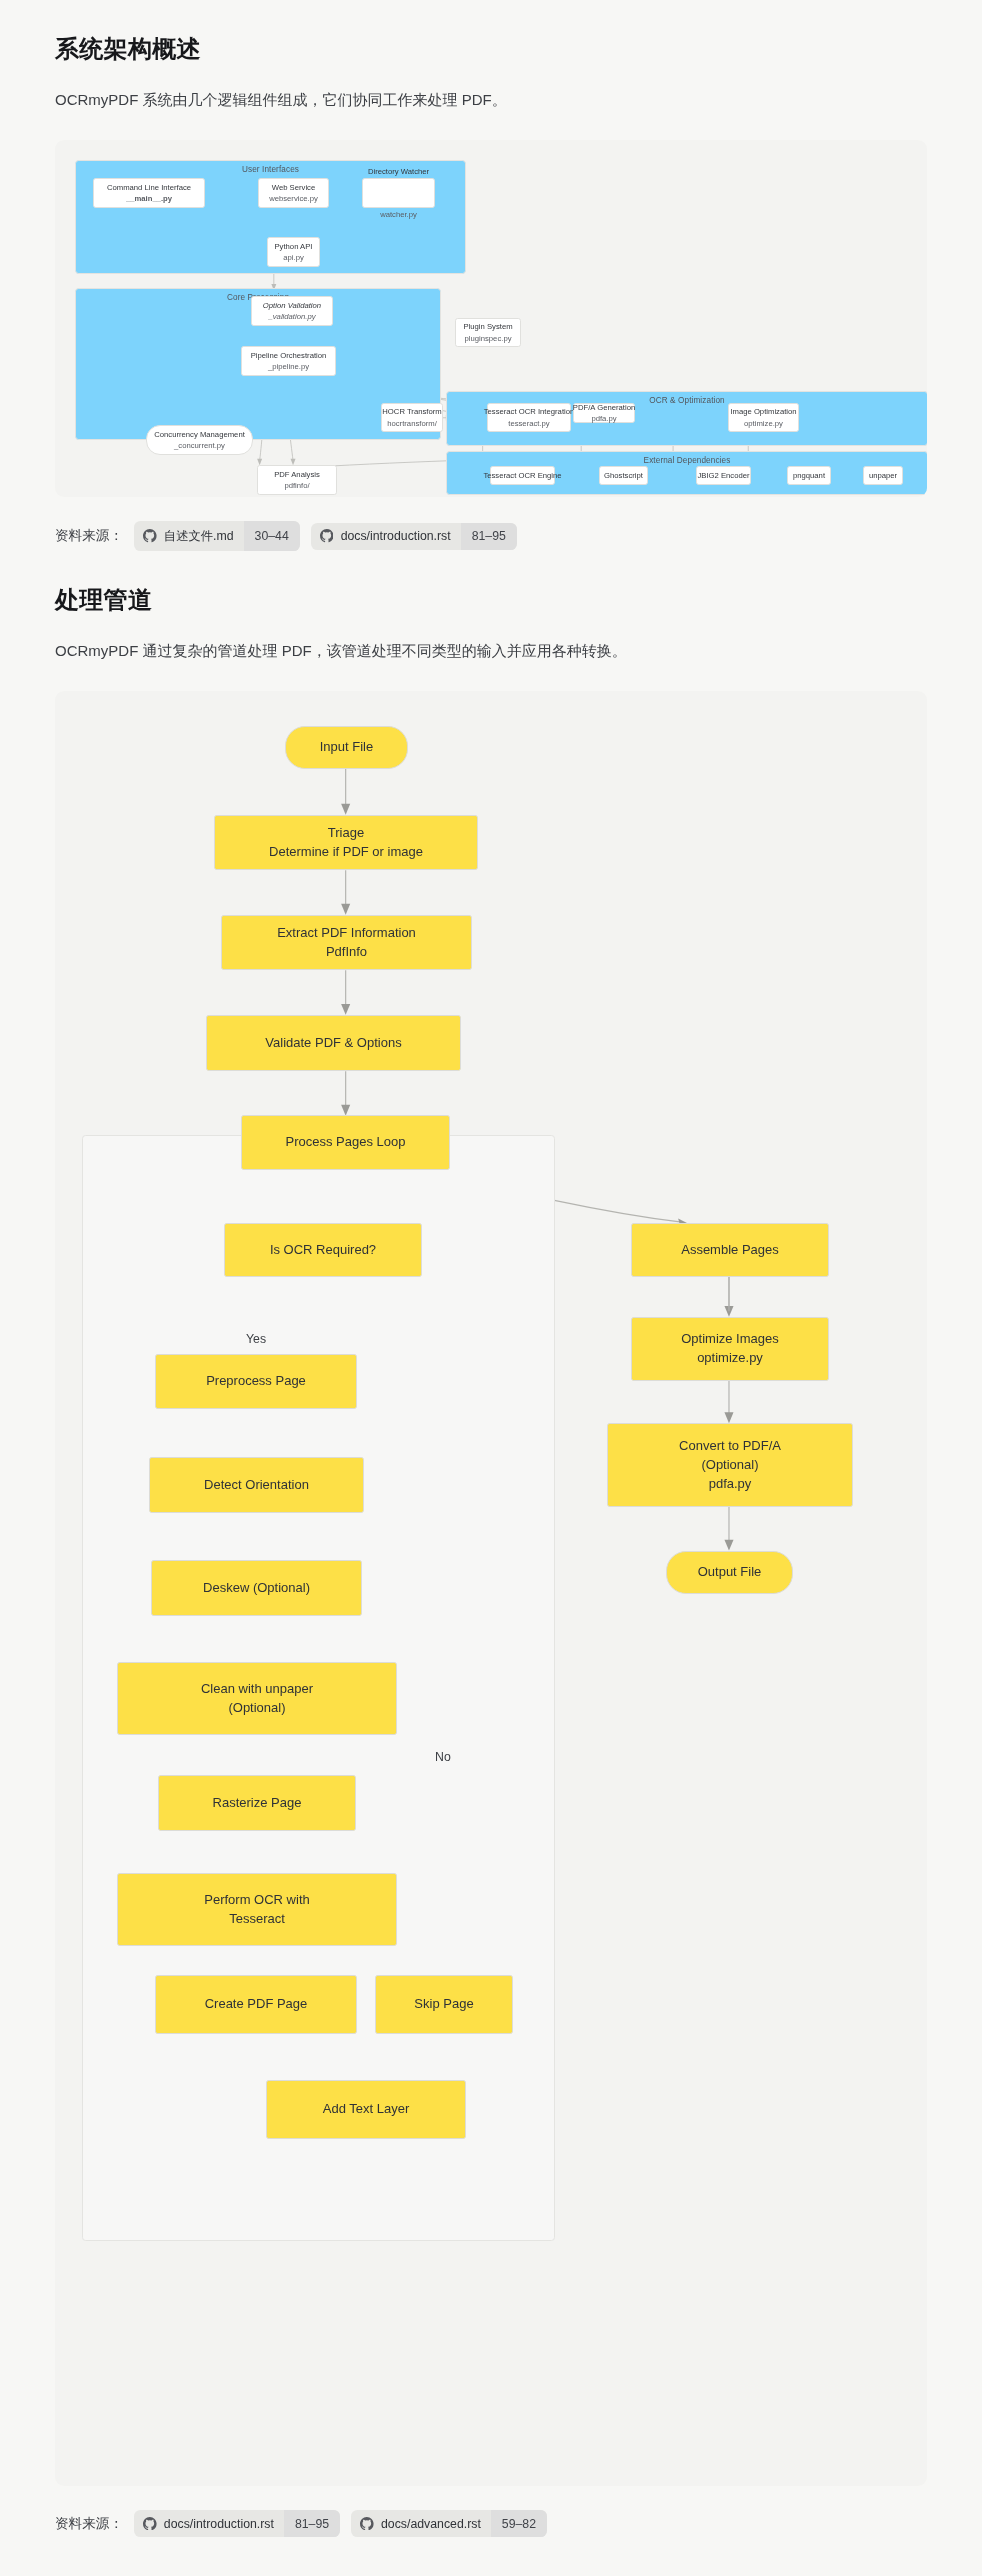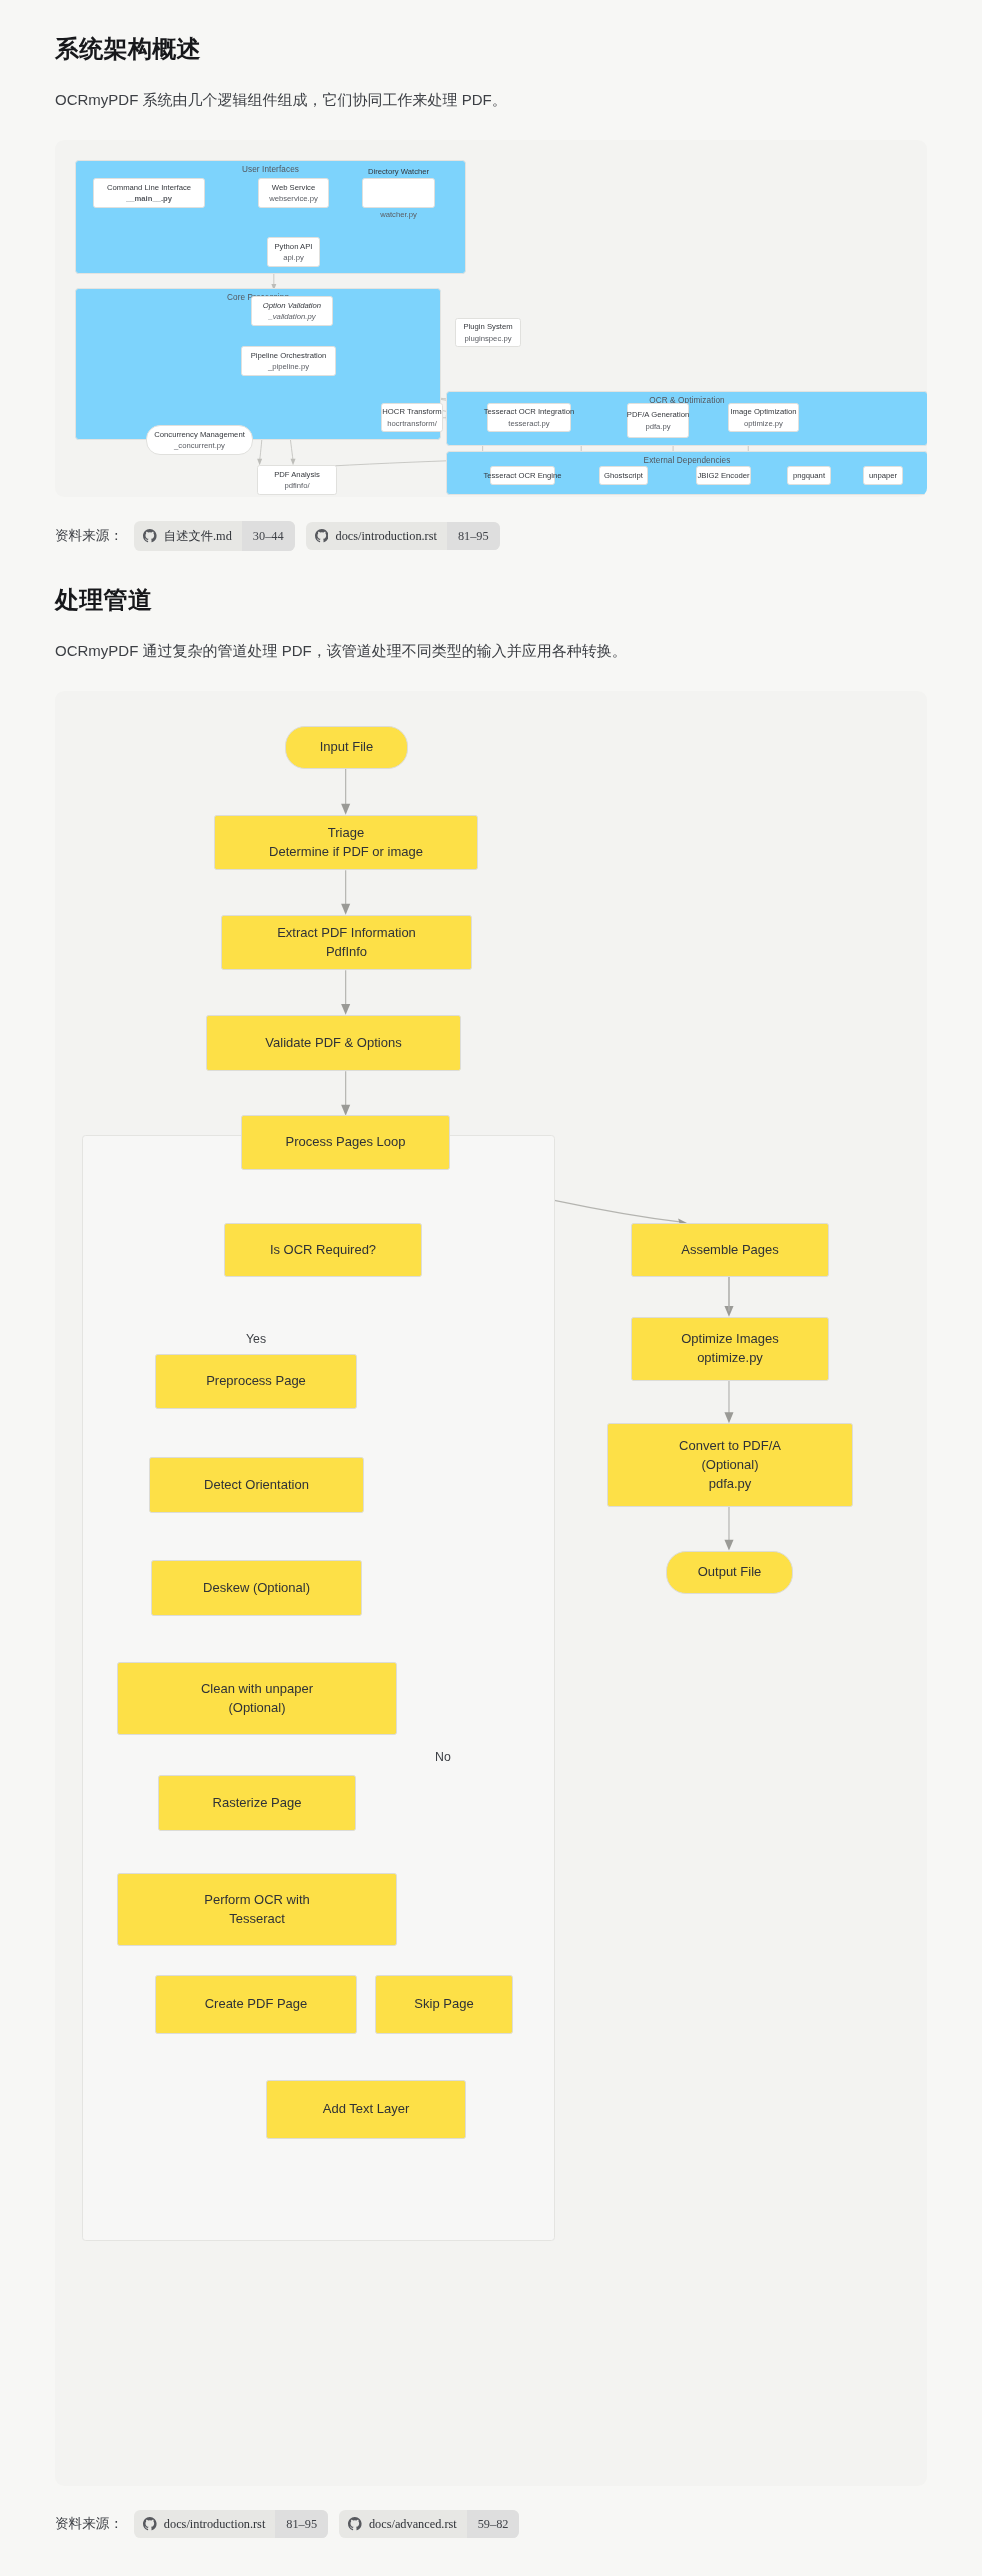--- a/index.html
+++ b/index.html
@@ -83,21 +83,21 @@
     margin-top:24px;
     flex-wrap:wrap;
   }
   .source-label { font-size:13.6px; color:#3c3f44; }
   .chip {
     display:inline-flex;
     align-items:stretch;
     background:#e7e7e4;
     border-radius:6.4px;
     overflow:hidden;
-    font-family:Liberation Serif, serif;
+    font-family:Liberation Sans, sans-serif;
     font-size:12.3px;
   }
   .chip .chip-main {
     display:flex; align-items:center; gap:7.3px;
     padding:6.4px 10px 6.4px 9px;
     color:#303338;
   }
   .chip .chip-lines {
     display:flex; align-items:center;
     padding:6.4px 11px;
@@ -265,21 +265,21 @@
       <div class="subgraph-label" style="text-align:center;">OCR &amp; Optimization</div>
     </div>
     <div class="node" style="left:326px;top:263px;width:62px;height:29px;">
       <span>HOCR Transform</span>
       <span class="l2">hocrtransform/</span>
     </div>
     <div class="node" style="left:432px;top:263px;width:84px;height:29px;">
       <span>Tesseract OCR Integration</span>
       <span class="l2">tesseract.py</span>
     </div>
-    <div class="node" style="left:572px;top:263px;width:62px;height:35px;">
+    <div class="node" style="left:518px;top:263px;width:62px;height:20px;">
       <span>PDF/A Generation</span>
       <span class="l2">pdfa.py</span>
     </div>
     <div class="node" style="left:673px;top:263px;width:71px;height:29px;">
       <span>Image Optimization</span>
       <span class="l2">optimize.py</span>
     </div>
 
     <div class="subgraph" style="left:391px;top:311px;width:482px;height:44px;">
       <div class="subgraph-label">External Dependencies</div>

